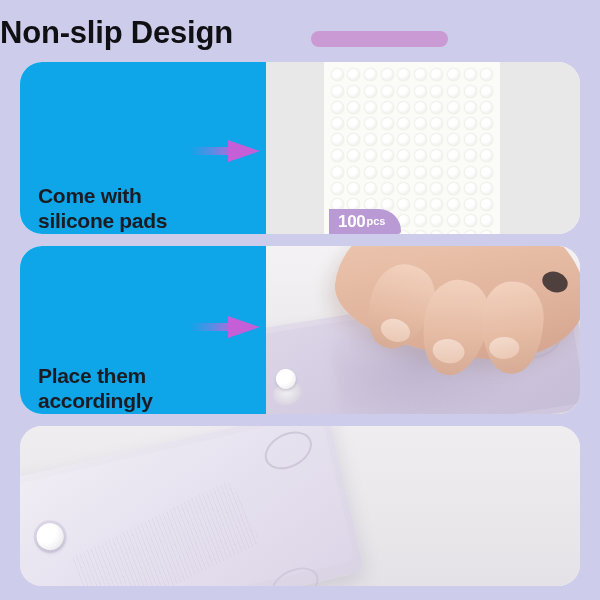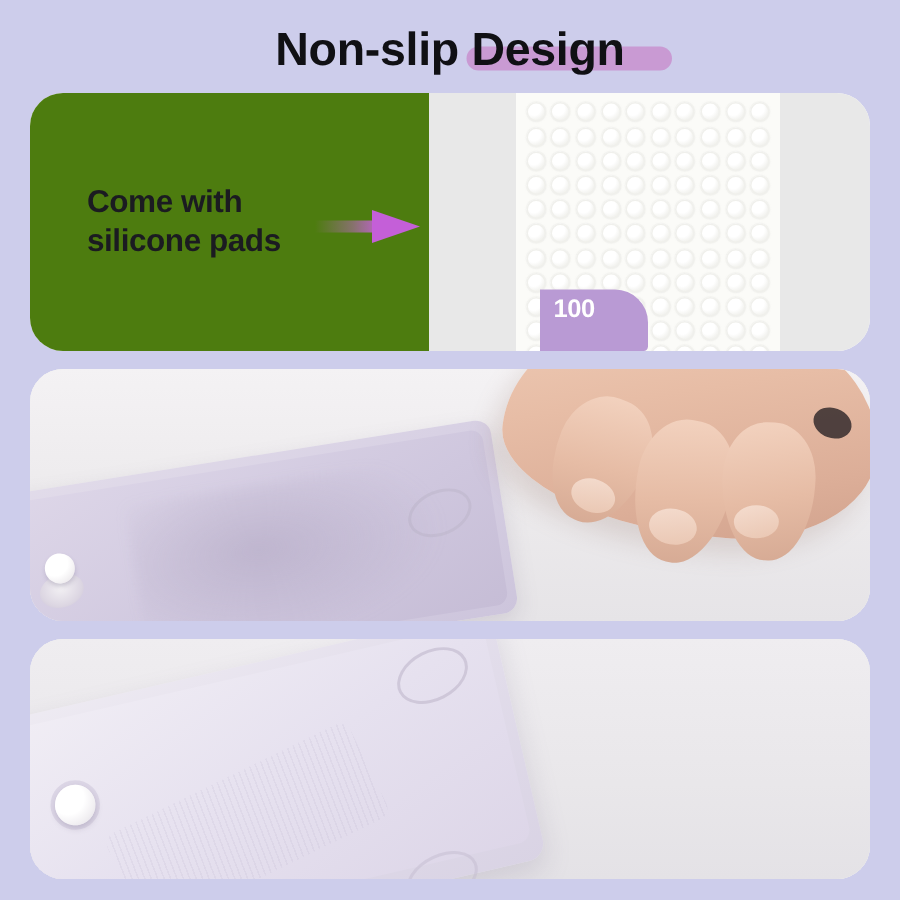--- a/index.html
+++ b/index.html
@@ -7,21 +7,21 @@
     width:600px;height:600px;overflow:hidden;
     background:#cdcdeb;
     font-family:"Liberation Sans", sans-serif;
     -webkit-font-smoothing:antialiased;
   }
   #stage{position:relative;width:600px;height:600px;}
 
   
   .title-wrap{
     position:absolute;left:0;top:8px;width:600px;height:48px;
-    display:flex;align-items:center;justify-content:center;
+    display:flex;align-items:center;justify-content:flex-start;
   }
   .title{
     position:relative;display:inline-block;
     font-size:31px;font-weight:700;color:#101014;
     letter-spacing:-0.2px;line-height:1;
     z-index:2;
   }
   .title-highlight{
     position:absolute;left:311px;top:31px;width:137px;height:16px;
     background:#c99ad3;border-radius:9px;z-index:1;
@@ -32,22 +32,22 @@
     position:absolute;left:20px;width:560px;
     background:#fdfdfd;border-radius:22px;overflow:hidden;
     display:flex;
   }
   #card1{top:62px;height:172px;}
   #card2{top:246px;height:168px;}
   #card3{top:426px;height:160px;}
 
   .text-pane{
     position:relative;width:246px;flex:0 0 246px;
-    background:#4d7c0f;
-    display:flex;align-items:center;padding-left:20px;
+    background:#0ea5e9;
+    display:flex;align-items:flex-end;
   }
   .caption{
     padding-left:18px;padding-right:4px;
     font-size:21px;font-weight:700;color:#1b1b21;
     line-height:1.22;letter-spacing:-0.3px;
     white-space:pre-line;
   }
   .arrow{
     position:absolute;width:72px;height:26px;right:4px;
   }
@@ -71,26 +71,26 @@
     grid-template-columns:repeat(10,1fr);
     grid-auto-rows:16.2px;
     gap:0px;
   }
   .pad{
     width:13px;height:13px;margin:1.4px auto;border-radius:50%;
     background:radial-gradient(circle at 38% 34%, #ffffff 38%, #f4f4f1 62%, #ecece8 100%);
     box-shadow:inset 0 0 0 1px #f0f0ec, 0 0 1px rgba(190,190,185,.55);
   }
   .badge{
-    position:absolute;left:16px;bottom:0;height:25px;
-    padding:0 16px 16px 9px;
+    position:absolute;left:5px;bottom:0;height:25px;
+    padding:0 16px 0 9px;
     background:#b99ad4;
     border-top-right-radius:22px;
     border-bottom-right-radius:3px;
-    display:flex;align-items:flex-start;
+    display:flex;align-items:flex-end;
     color:#ffffff;
     box-shadow:0 0 0 0 rgba(0,0,0,0);
   }
   .badge .num{font-size:17px;font-weight:700;letter-spacing:-0.3px;line-height:25px;}
   .badge .unit{font-size:11px;font-weight:700;margin-left:1px;line-height:25px;margin-top:40px;}
 
   
   .photo{position:absolute;inset:0;}
   .p2-bg{position:absolute;inset:0;background:linear-gradient(180deg,#f4f2f4 0%,#eceaec 55%,#e6e4e7 100%);}
   .p2-device{
@@ -324,20 +324,35 @@
           </div>
         <div class="badge">
           <span class="num">100</span>
           <span class="unit">pcs</span>
         </div>
       </div>
     </div>
   </div>
 
   <div class="card" id="card2">
+    <div class="text-pane">
+      <div class="caption">Place them
+accordingly</div>
+      <svg class="arrow" viewBox="0 0 72 26">
+        <defs>
+          <linearGradient id="ag2" x1="0" y1="0" x2="1" y2="0">
+            <stop offset="0%" stop-color="#cc66dd" stop-opacity="0"></stop>
+            <stop offset="55%" stop-color="#cc66dd" stop-opacity="0.45"></stop>
+            <stop offset="100%" stop-color="#c45fd8" stop-opacity="1"></stop>
+          </linearGradient>
+        </defs>
+        <rect x="0" y="9" width="46" height="8" fill="url(#ag2)"></rect>
+        <path d="M38 2 L70 13 L38 24 Z" fill="#c45fd8"></path>
+      </svg>
+    </div>
     <div class="img-pane">
       <div class="photo">
         <div class="p2-bg"></div>
         <div class="p2-device">
           <div class="p2-device-top"></div>
           <div class="p2-foot"></div>
           <div class="p2-pad"></div>
           <div class="p2-ring"></div>
         </div>
         <div class="p2-shadowblob"></div>

